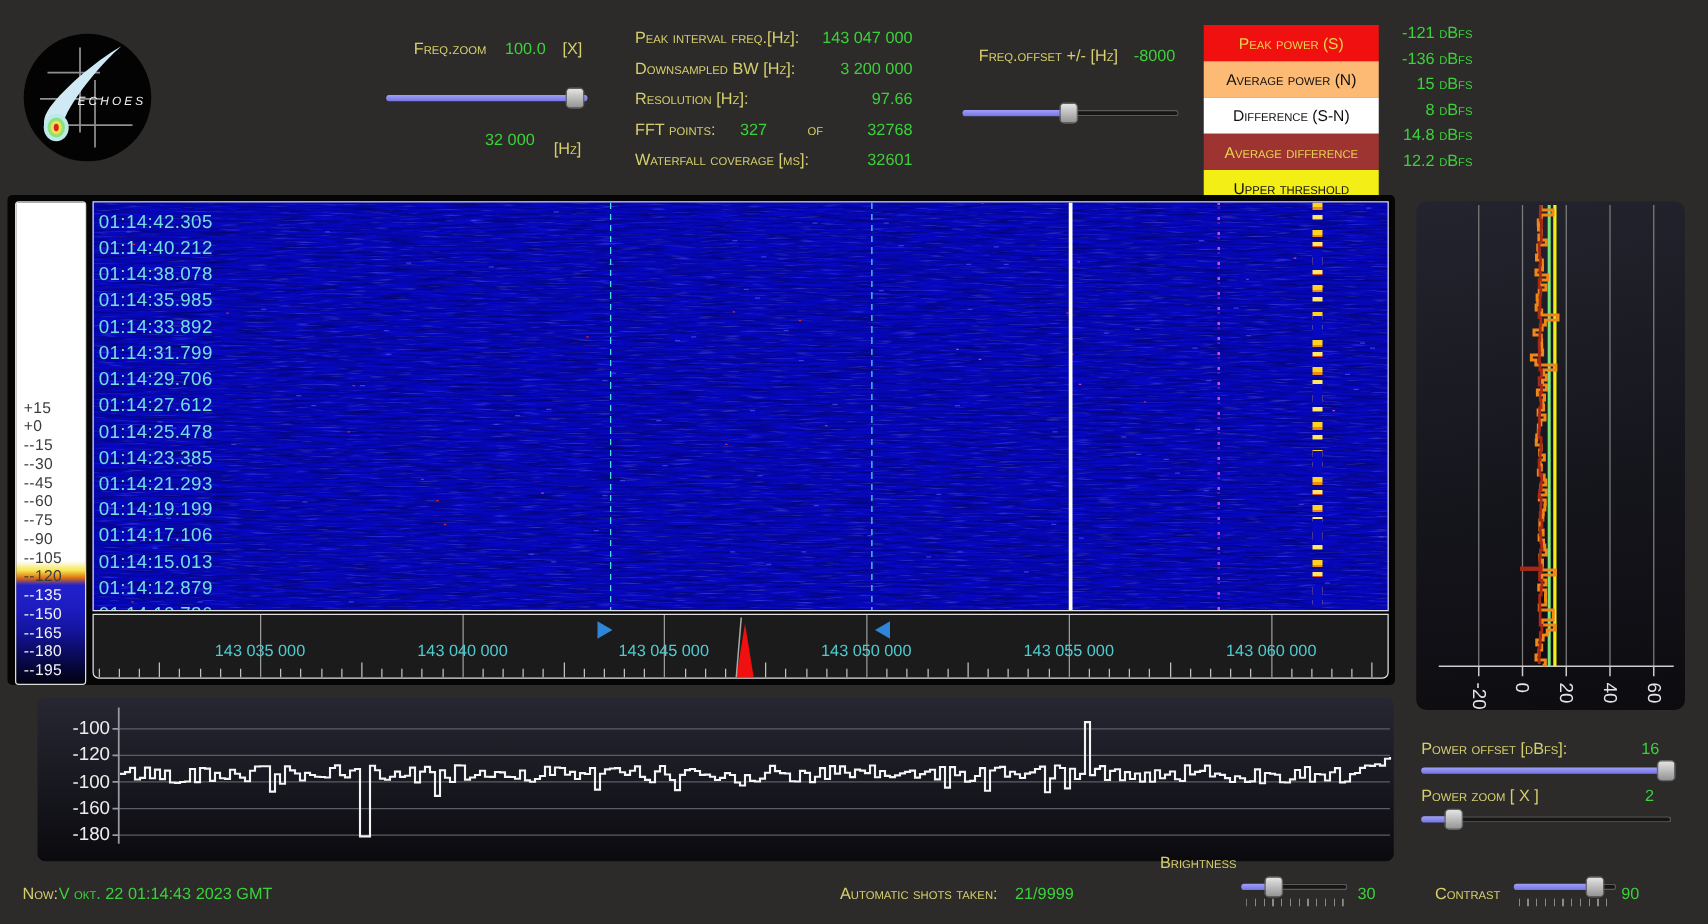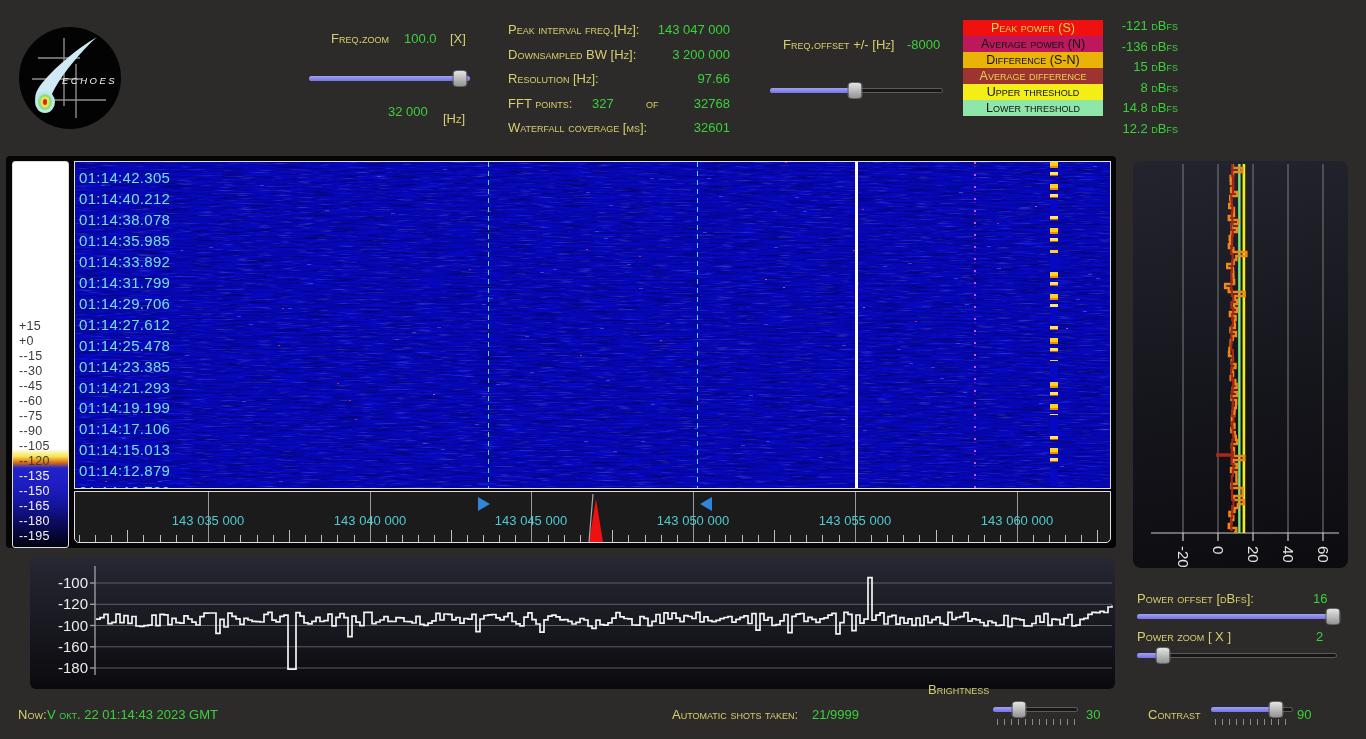--- a/index.html
+++ b/index.html
@@ -16,21 +16,21 @@
                  background:#161616;box-shadow:inset 0 0 0 1px #5a5a5a;}
   .slider .fill{position:absolute;left:0;top:6px;height:5px;border-radius:3px;
                 background:linear-gradient(#a0a0f6,#7474e6);}
   .slider .handle{position:absolute;top:0;width:15px;height:17px;border-radius:4px;
                   background:linear-gradient(#e4e4e4,#949494);border:1px solid #636363;
                   box-sizing:border-box;transform:translateX(-50%);}
   .ticks{position:absolute;height:6px;
          background:repeating-linear-gradient(to right,#8a8a8a 0 1px,transparent 1px 7px);}
   
   #measure-buttons{position:absolute;left:963px;top:20px;width:140px;}
-  #measure-buttons .mbtn{height:16px;display:flex;align-items:center;justify-content:center;
+  #measure-buttons .mbtn{height:29px;display:flex;align-items:center;justify-content:center;
                          font-size:12.5px;cursor:pointer;border:none;width:100%;
                          font-family:inherit;font-variant:inherit;}
   #measure-values{position:absolute;left:1106px;top:18px;width:72px;text-align:right;}
   #measure-values .mval{height:20.6px;font-size:13px;color:#3bd13b;}
   
   #stats-block .srow{position:relative;height:14px;margin-bottom:10.5px;width:222px;}
   #stats-block .srow .sl{position:absolute;left:0;top:0;}
   #stats-block .srow .sv{position:absolute;right:0;top:0;}
   
   #wf-backdrop{left:6px;top:156px;width:1110px;height:392px;background:#050505;border-radius:4px;}
@@ -129,22 +129,22 @@
   <span class="a lbl" style="left:783px;top:37px">Freq.offset +/- [Hz]</span>
   <span class="a val" style="left:907px;top:37px">-8000</span>
   <div class="slider" style="left:770px;top:82px;width:173px">
     <div class="track"></div>
     <div class="fill" style="width:49%"></div>
     <div class="handle" style="left:49%"></div>
   </div>
 
   <div id="measure-buttons">
       <button class="mbtn" style="background: rgb(240, 16, 16); color: rgb(230, 212, 78);">Peak power (S)</button>
-      <button class="mbtn" style="background: #be185d; color: rgb(16, 16, 16);">Average power (N)</button>
-      <button class="mbtn" style="background: #eab308; color: rgb(16, 16, 16);">Difference (S-N)</button>
+      <button class="mbtn" style="background: #fdba74; color: rgb(16, 16, 16);">Average power (N)</button>
+      <button class="mbtn" style="background: #ffffff; color: rgb(16, 16, 16);">Difference (S-N)</button>
       <button class="mbtn" style="background: rgb(158, 52, 50); color: rgb(230, 212, 78);">Average difference</button>
       <button class="mbtn" style="background: rgb(242, 238, 22); color: rgb(16, 16, 16);">Upper threshold</button>
       <button class="mbtn" style="background: rgb(143, 230, 169); color: rgb(16, 16, 16);">Lower threshold</button>
     </div>
   <div id="measure-values">
       <div class="mval">-121 dBfs</div>
       <div class="mval">-136 dBfs</div>
       <div class="mval">15 dBfs</div>
       <div class="mval">8 dBfs</div>
       <div class="mval">14.8 dBfs</div>

